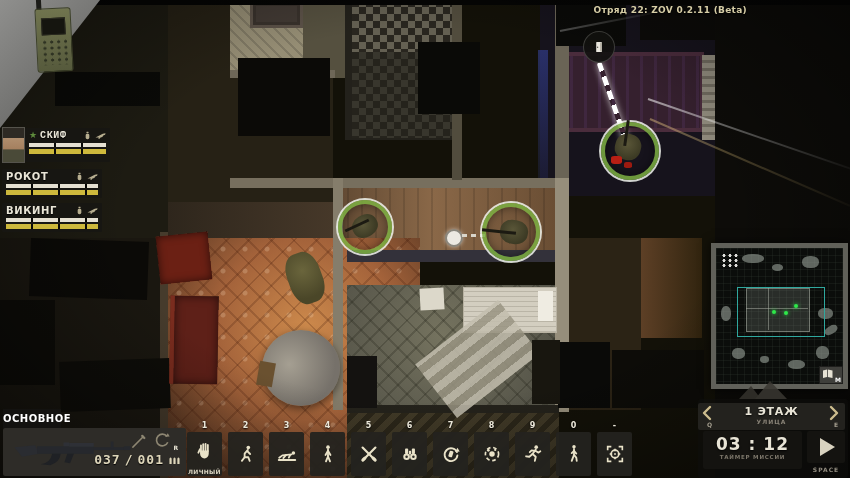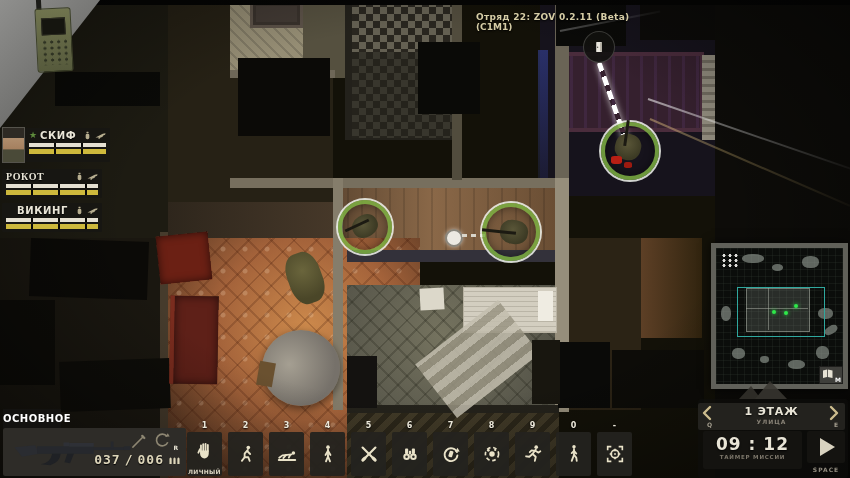--- a/index.html
+++ b/index.html
@@ -141,65 +141,64 @@
 
   <div class="abs" style="left:0;top:0;width:100px;height:128px;background:linear-gradient(135deg,#8f8f8d,#6d6d6b 65%);clip-path:polygon(0 0,100% 0,0 100%);"></div>
   <div class="abs" style="left:36px;top:8px;width:34px;height:62px;transform:rotate(-3deg);">
     <div class="abs" style="left:2px;top:-14px;width:5px;height:18px;background:#1c1c18;border-radius:2px;"></div>
     <div class="abs" style="left:0;top:0;width:34px;height:62px;background:linear-gradient(#70744e,#565a3c);border:1px solid #3c4028;border-radius:3px;">
       <div class="abs" style="left:5px;top:9px;width:22px;height:15px;background:#15150f;border:1px solid #2a2a20;"></div>
       <div class="abs" style="left:4px;top:30px;width:26px;height:26px;background-image:radial-gradient(circle,#2e3222 1.3px,rgba(0,0,0,0) 1.8px);background-size:7px 6px;"></div>
     </div>
   </div>
 
-  <div class="abs" style="left:476px;top:5px;width:255px;text-align:left;margin-top:7px;">
+  <div class="abs" style="left:492px;top:5px;width:255px;text-align:right;">
     <div style="font-size:9px;font-weight:bold;color:#d6cda6;text-shadow:0 1px 2px #000;letter-spacing:.3px;">Отряд 22: ZOV  0.2.11 (Beta)</div>
-    <div style="font-size:9px;font-weight:bold;color:#d6cda6;text-shadow:0 1px 2px #000;">(C1M1)</div>
   </div>
 
 
   <div class="abs" style="left:0;top:125px;width:112px;">
     <div class="abs" style="left:2px;top:2px;width:106px;height:36px;">
       <div class="abs" style="left:0;top:0;width:21px;height:34px;border:1px solid #55534c;background:linear-gradient(#2e2a24 28%,#b08e6e 30%,#a5805f 62%,#4a4a38 64%);"></div>
       <div class="plate abs" style="left:23px;top:1px;width:85px;height:34px;">
         <div style="display:flex;align-items:center;gap:3px;">
           <span style="color:#5e8c3c;font-size:9px;line-height:9px;">★</span>
-          <span class="sq-name" style="flex:1;">СКИФ</span>
+          <span class="sq-name" style="flex:1;font-family:Liberation Mono, monospace;">СКИФ</span>
           <span class="sq-icons">
             <svg width="7" height="9" viewBox="0 0 10 12" fill="#b7ae90">
                 <rect x="3.5" y="0.5" width="3" height="2" rx="0.5"></rect>
                 <rect x="2.4" y="3" width="5.2" height="8.4" rx="2.4"></rect>
               </svg>
             <svg width="11" height="8" viewBox="0 0 12 8" fill="#b7ae90">
                 <path d="M0.5 5.5 L8.5 1.5 L11.5 1 L11 2.5 L9 3.5 L8 5 L6 5.5 L5 7 L3.5 7 L4.2 5.5 Z"></path>
               </svg>
           </span>
         </div>
         <div class="bar-hp" style="width:77px;"></div>
         <div class="bar-st" style="width:77px;"></div>
       </div>
     </div>
     <div class="abs plate" style="left:2px;top:44px;width:100px;height:29px;">
-      <div style="display:flex;align-items:center;gap:3px;font-family:Liberation Serif, serif;">
+      <div style="display:flex;align-items:center;gap:3px;">
         <span class="sq-name" style="flex:1;">РОКОТ</span>
         <span class="sq-icons">
           <svg width="7" height="9" viewBox="0 0 10 12" fill="#b7ae90">
               <rect x="3.5" y="0.5" width="3" height="2" rx="0.5"></rect>
               <rect x="2.4" y="3" width="5.2" height="8.4" rx="2.4"></rect>
             </svg>
           <svg width="11" height="8" viewBox="0 0 12 8" fill="#b7ae90">
               <path d="M0.5 5.5 L8.5 1.5 L11.5 1 L11 2.5 L9 3.5 L8 5 L6 5.5 L5 7 L3.5 7 L4.2 5.5 Z"></path>
             </svg>
         </span>
       </div>
       <div class="bar-hp" style="width:92px;"></div>
       <div class="bar-st" style="width:92px;"></div>
     </div>
     <div class="abs plate" style="left:2px;top:78px;width:100px;height:29px;">
-      <div style="display:flex;align-items:center;gap:8px;text-align:right;">
+      <div style="display:flex;align-items:center;gap:15px;">
         <span class="sq-name" style="flex:1;">ВИКИНГ</span>
         <span class="sq-icons">
           <svg width="7" height="9" viewBox="0 0 10 12" fill="#b7ae90">
               <rect x="3.5" y="0.5" width="3" height="2" rx="0.5"></rect>
               <rect x="2.4" y="3" width="5.2" height="8.4" rx="2.4"></rect>
             </svg>
           <svg width="11" height="8" viewBox="0 0 12 8" fill="#b7ae90">
               <path d="M0.5 5.5 L8.5 1.5 L11.5 1 L11 2.5 L9 3.5 L8 5 L6 5.5 L5 7 L3.5 7 L4.2 5.5 Z"></path>
             </svg>
         </span>
@@ -229,21 +228,21 @@
     <div class="abs" style="left:150px;top:3px;width:22px;height:20px;">
       <svg width="18" height="18" viewBox="0 0 20 20">
           <path d="M15.5 6 A6.5 6.5 0 1 0 16.4 12.5" fill="none" stroke="#8d8672" stroke-width="1.8"></path>
           <polygon points="13.5,6.5 18.5,6 16.5,2.4" fill="#8d8672"></polygon>
         </svg>
       <span class="keycap" style="position:absolute;right:-3px;bottom:0;color:#e8e4d4;">R</span>
     </div>
     <div class="abs" style="left:0;top:24px;width:178px;display:flex;justify-content:flex-end;align-items:center;gap:4px;">
       <span class="ammo">037</span>
       <span class="ammo">/</span>
-      <span class="ammo">006</span>
+      <span class="ammo">001</span>
       <svg width="13" height="11" viewBox="0 0 14 12" fill="#ded6ba">
           <path d="M1.5 11V5.2q1.2-2.6 2.4 0V11z"></path>
           <path d="M5.8 11V5.2q1.2-2.6 2.4 0V11z"></path>
           <path d="M10.1 11V5.2q1.2-2.6 2.4 0V11z"></path>
         </svg>
     </div>
   </div>
 
   <div class="slot" style="left:187px;">
     <span class="slot-num">1</span>
@@ -411,21 +410,21 @@
     <div style="position:absolute;left:0;top:15px;width:100%;text-align:center;font-size:6px;font-weight:bold;color:#8a8478;letter-spacing:1px;">УЛИЦА</div>
     <div class="abs" style="right:3px;top:2px;width:14px;height:20px;">
       <svg class="chev" viewBox="0 0 12 16">
           <polyline points="3,2 9,8 3,14" fill="none" stroke="#cdbd8e" stroke-width="2.4" stroke-linecap="round" stroke-linejoin="round"></polyline>
         </svg>
       <span class="keycap" style="position:absolute;left:6px;bottom:-3px;">E</span>
     </div>
   </div>
 
   <div class="abs" style="left:703px;top:431px;width:99px;height:38px;background:#141310;border-radius:2px;">
-    <div class="hudtxt" style="text-align:center;font-size:17px;font-weight:bold;margin-top:3px;letter-spacing:1px;">09 : 12</div>
+    <div class="hudtxt" style="text-align:center;font-size:17px;font-weight:bold;margin-top:3px;letter-spacing:1px;">03 : 12</div>
     <div style="text-align:center;font-size:5.5px;font-weight:bold;color:#7c766a;letter-spacing:.8px;">ТАЙМЕР МИССИИ</div>
   </div>
 
   <div class="abs" style="left:807px;top:431px;width:38px;height:32px;background:#141310;border-radius:2px;">
     <div style="position:absolute;left:13px;top:7px;width:0;height:0;border-left:15px solid #d9d3c0;border-top:9px solid rgba(0,0,0,0);border-bottom:9px solid rgba(0,0,0,0);"></div>
   </div>
   <div style="position:absolute;left:807px;top:466px;width:38px;text-align:center;font-size:6px;font-weight:bold;color:#938d80;letter-spacing:1px;">SPACE</div>
 
 </div>
 

